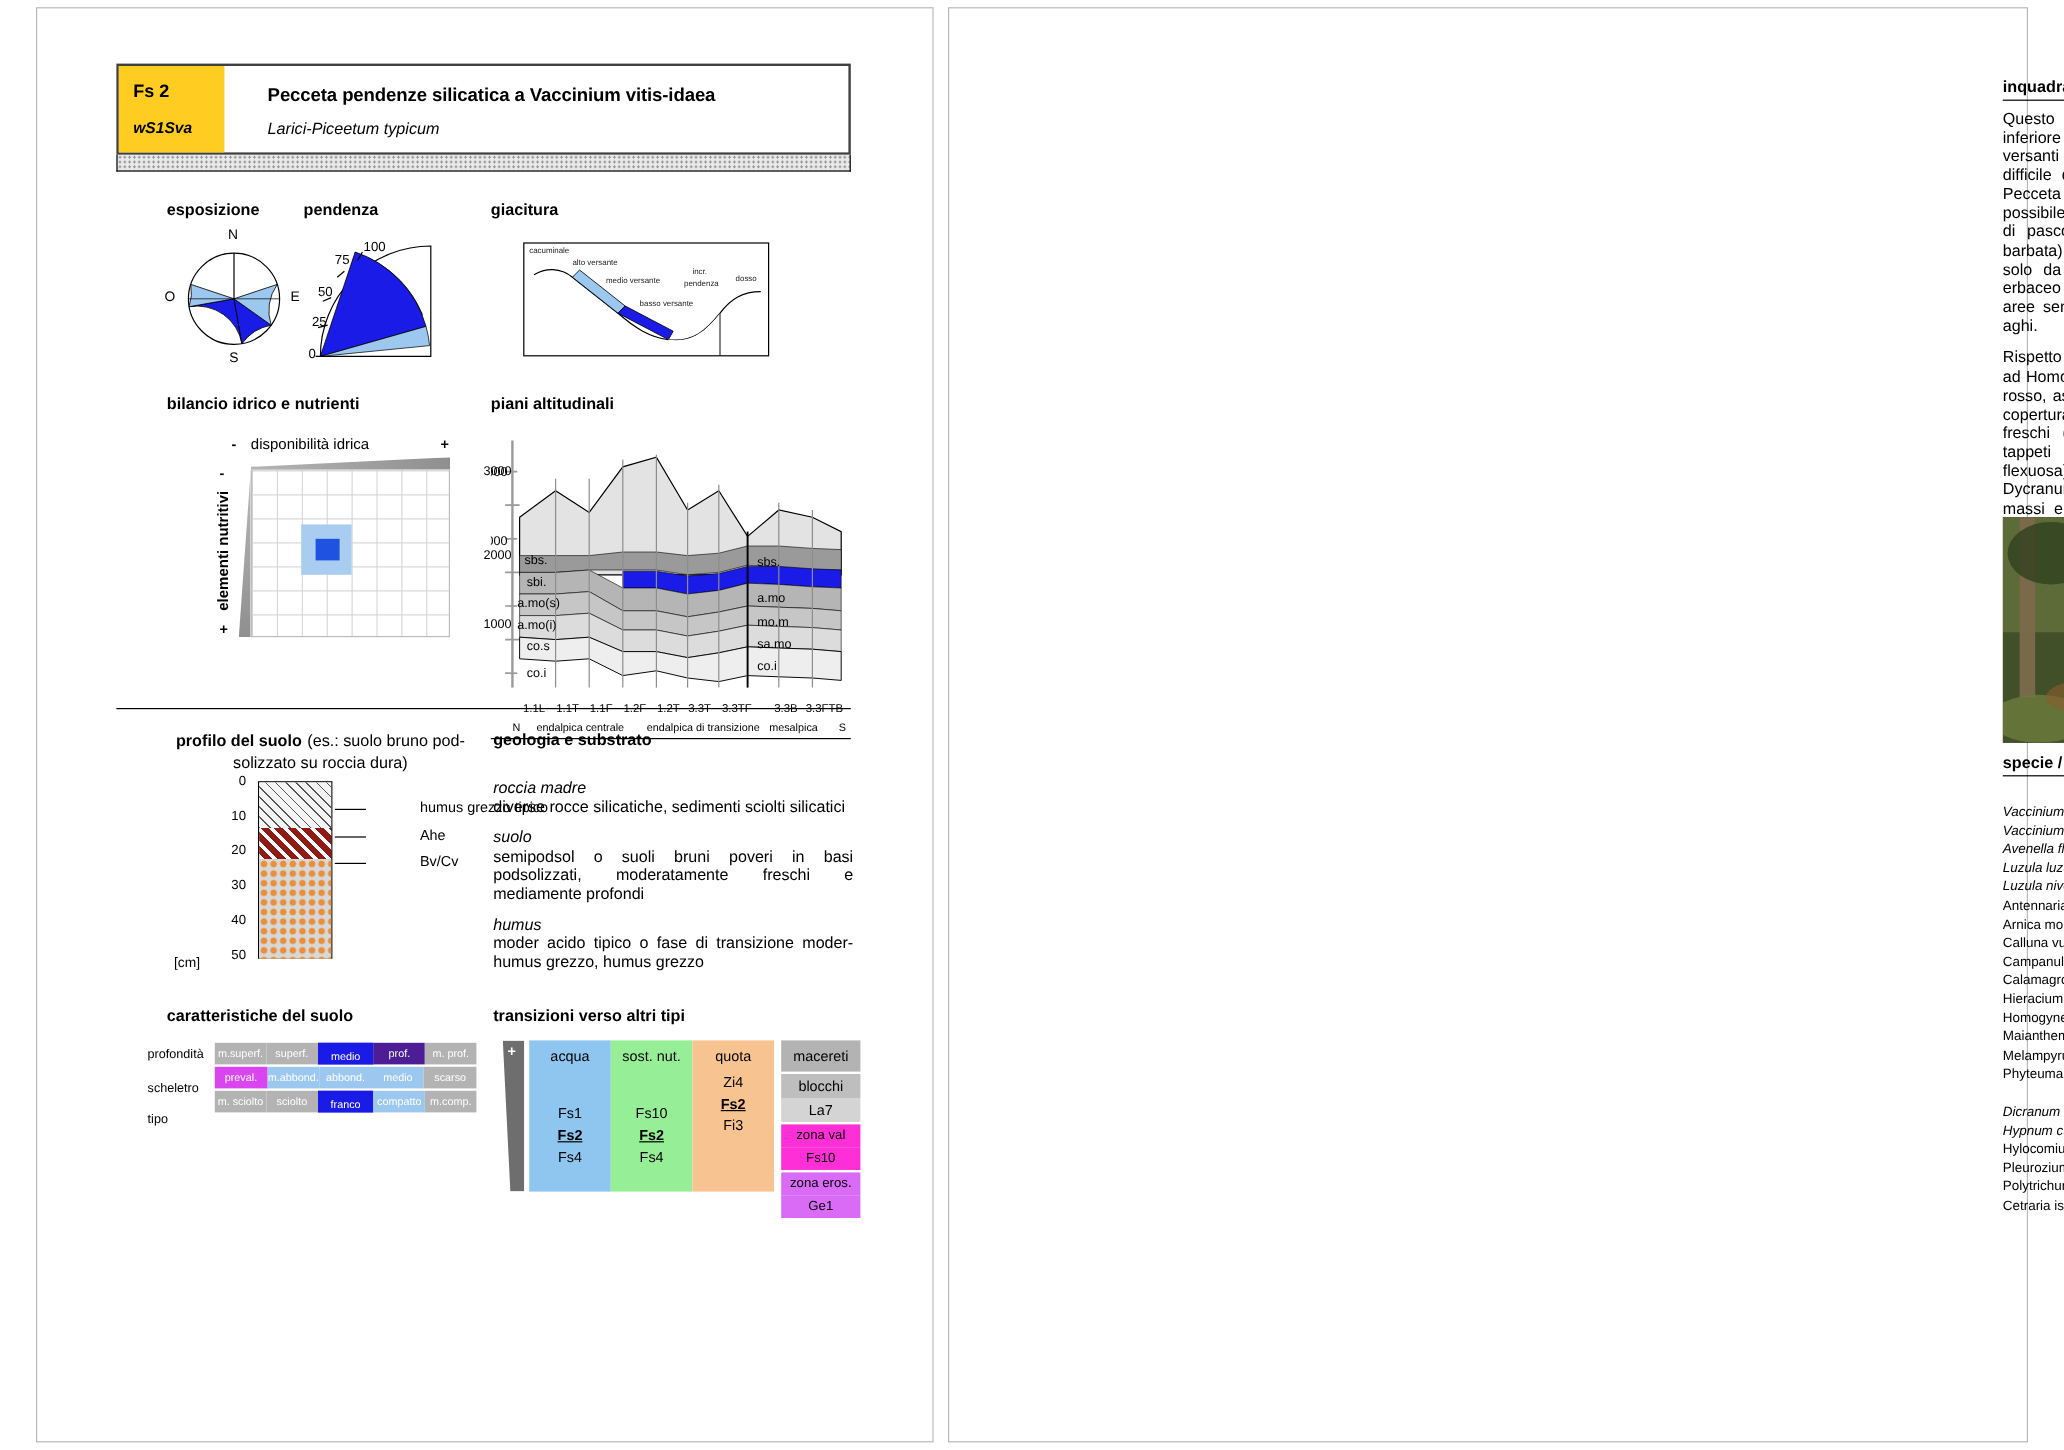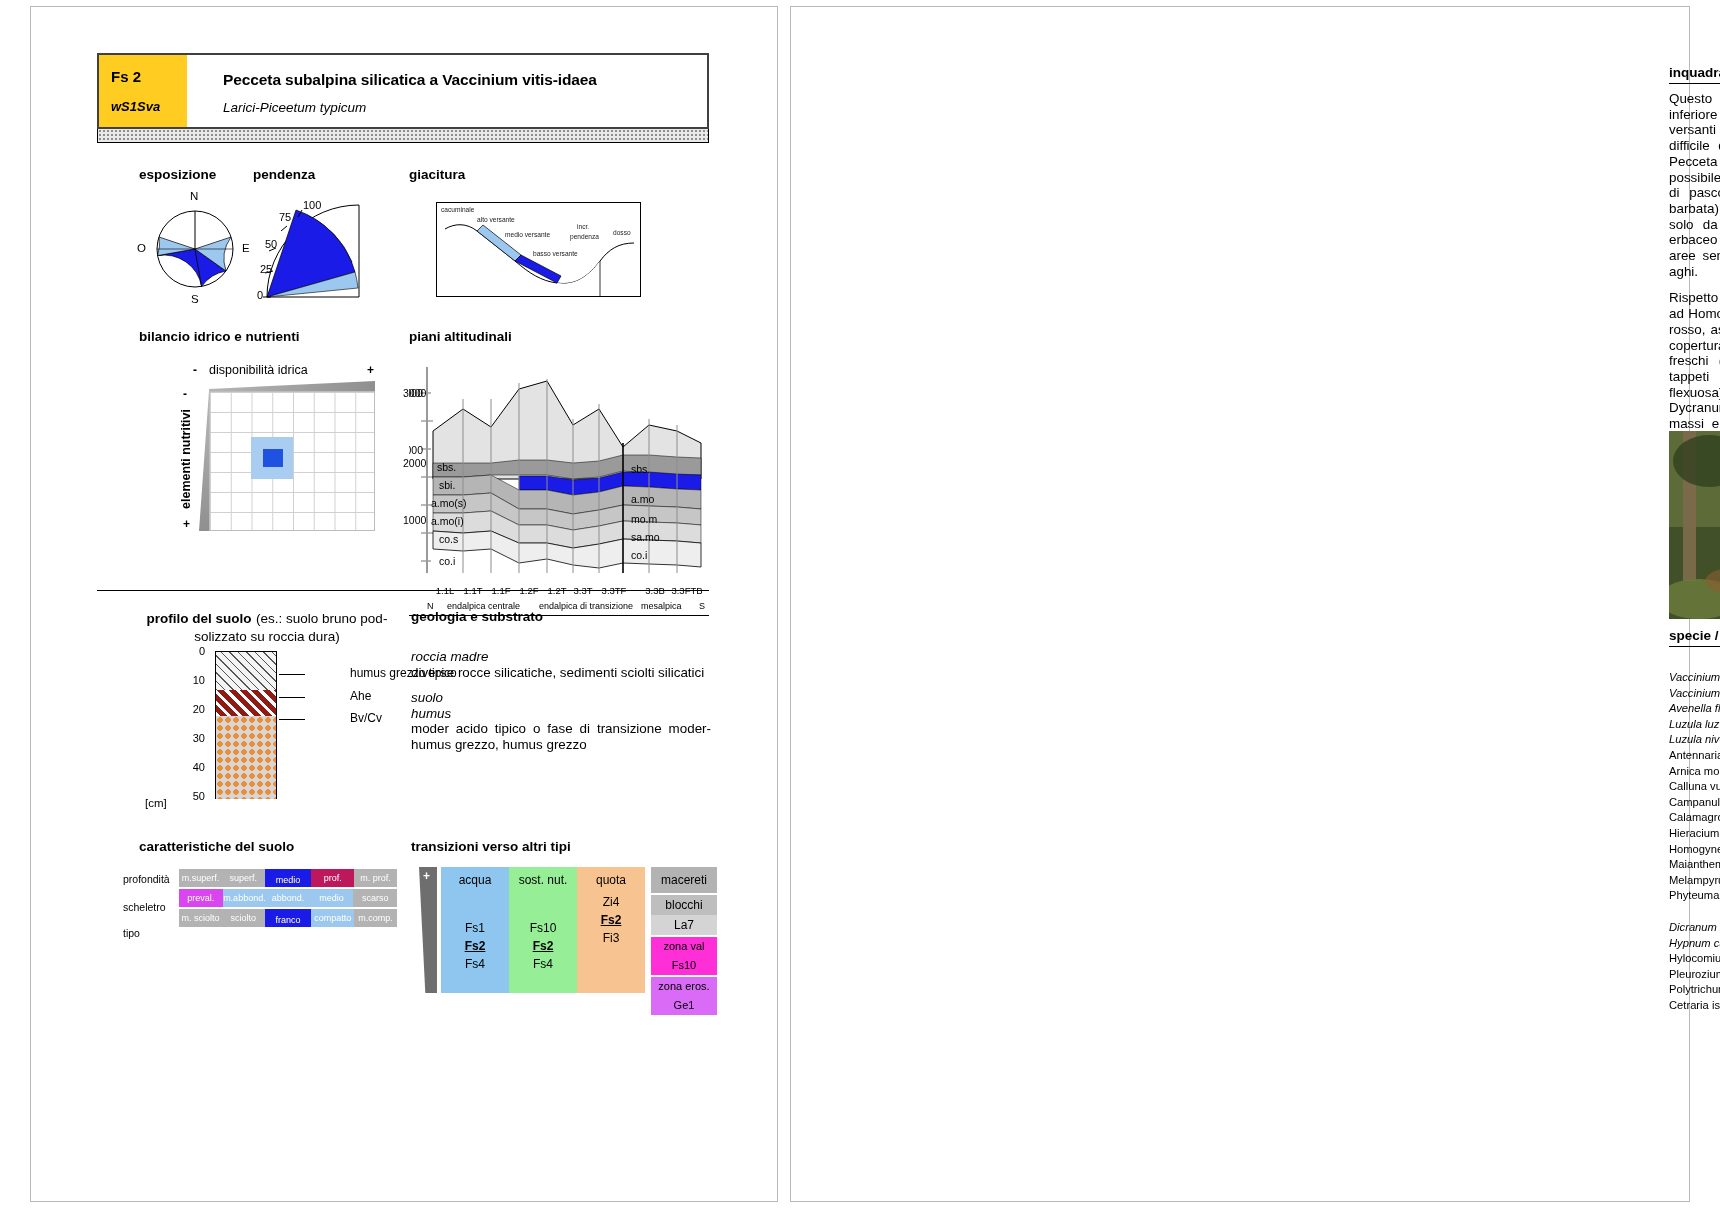--- a/index.html
+++ b/index.html
@@ -124,21 +124,21 @@
 </style>
 </head>
 <body>
 
 <div class="page" id="page-left">
 
   <div id="title-block">
     <div id="title-code-box"></div>
     <div id="title-code">Fs 2</div>
     <div id="title-abbr">wS1Sva</div>
-    <div id="title-main">Pecceta subalpina silicatica a Vaccinium vitis-idaea</div>
+    <div id="title-main">Pecceta pendenze silicatica a Vaccinium vitis-idaea</div>
     <div id="title-sub">Larici-Piceetum typicum</div>
   </div>
   <div id="title-hatch"></div>
 
   <div class="lbl" style="left:108px; top:160px;">esposizione</div>
   <div class="lbl" style="left:222px; top:160px;">pendenza</div>
   <div class="lbl" style="left:378px; top:160px;">giacitura</div>
 
   <div id="rose-wrap">
     <svg width="112" height="112" viewBox="0 0 112 112">
@@ -334,35 +334,36 @@
   <span class="soil-ann" style="left:278px; top:659px;">humus grezzo tipico</span>
   <span class="soil-ann" style="left:278px; top:682px;">Ahe</span>
   <span class="soil-ann" style="left:278px; top:704px;">Bv/Cv</span>
   <span id="soil-cm">[cm]</span>
 
   <div class="lbl" style="left:380px; top:602px;">geologia e substrato</div>
   <div style="position:absolute; left:380px; top:642px; width:300px;">
     <div class="ital txt">roccia madre</div>
     <div class="txt" style="margin-bottom:10px;">diverse rocce silicatiche, sedimenti sciolti silicatici</div>
     <div class="ital txt">suolo</div>
+    <div class="txt" style="margin-bottom:10px;">semipodsol o suoli bruni poveri in basi podsolizzati, moderatamente freschi e mediamente profondi</div>
     <div class="ital txt">humus</div>
     <div class="txt">moder acido tipico o fase di transizione moder-humus grezzo, humus grezzo</div>
   </div>
 
   <div class="lbl" style="left:108px; top:832px;">caratteristiche del suolo</div>
   <span class="cs-rl" style="left:92px; top:866px;">profondità</span>
   <span class="cs-rl" style="left:92px; top:894px;">scheletro</span>
   <span class="cs-rl" style="left:92px; top:920px;">tipo</span>
 
   <div id="cs-table">
     <div class="cs-row">
       <div class="cs-cell" style="background:#B3B3B3;">m.superf.</div>
       <div class="cs-cell" style="background:#B3B3B3;">superf.</div>
       <div class="cs-cell" style="background:#1B1BE8; border:2px solid #1B1BE8;">medio</div>
-      <div class="cs-cell" style="background:#be185d;">prof.</div>
+      <div class="cs-cell" style="background:#4c1d95;">prof.</div>
       <div class="cs-cell" style="background:#B3B3B3;">m. prof.</div>
     </div>
     <div class="cs-row">
       <div class="cs-cell" style="background:#d946ef;">preval.</div>
       <div class="cs-cell" style="background:#9CC8F0;">m.abbond.</div>
       <div class="cs-cell" style="background:#9CC8F0;">abbond.</div>
       <div class="cs-cell" style="background:#9CC8F0;">medio</div>
       <div class="cs-cell" style="background:#B3B3B3;">scarso</div>
     </div>
     <div class="cs-row">

